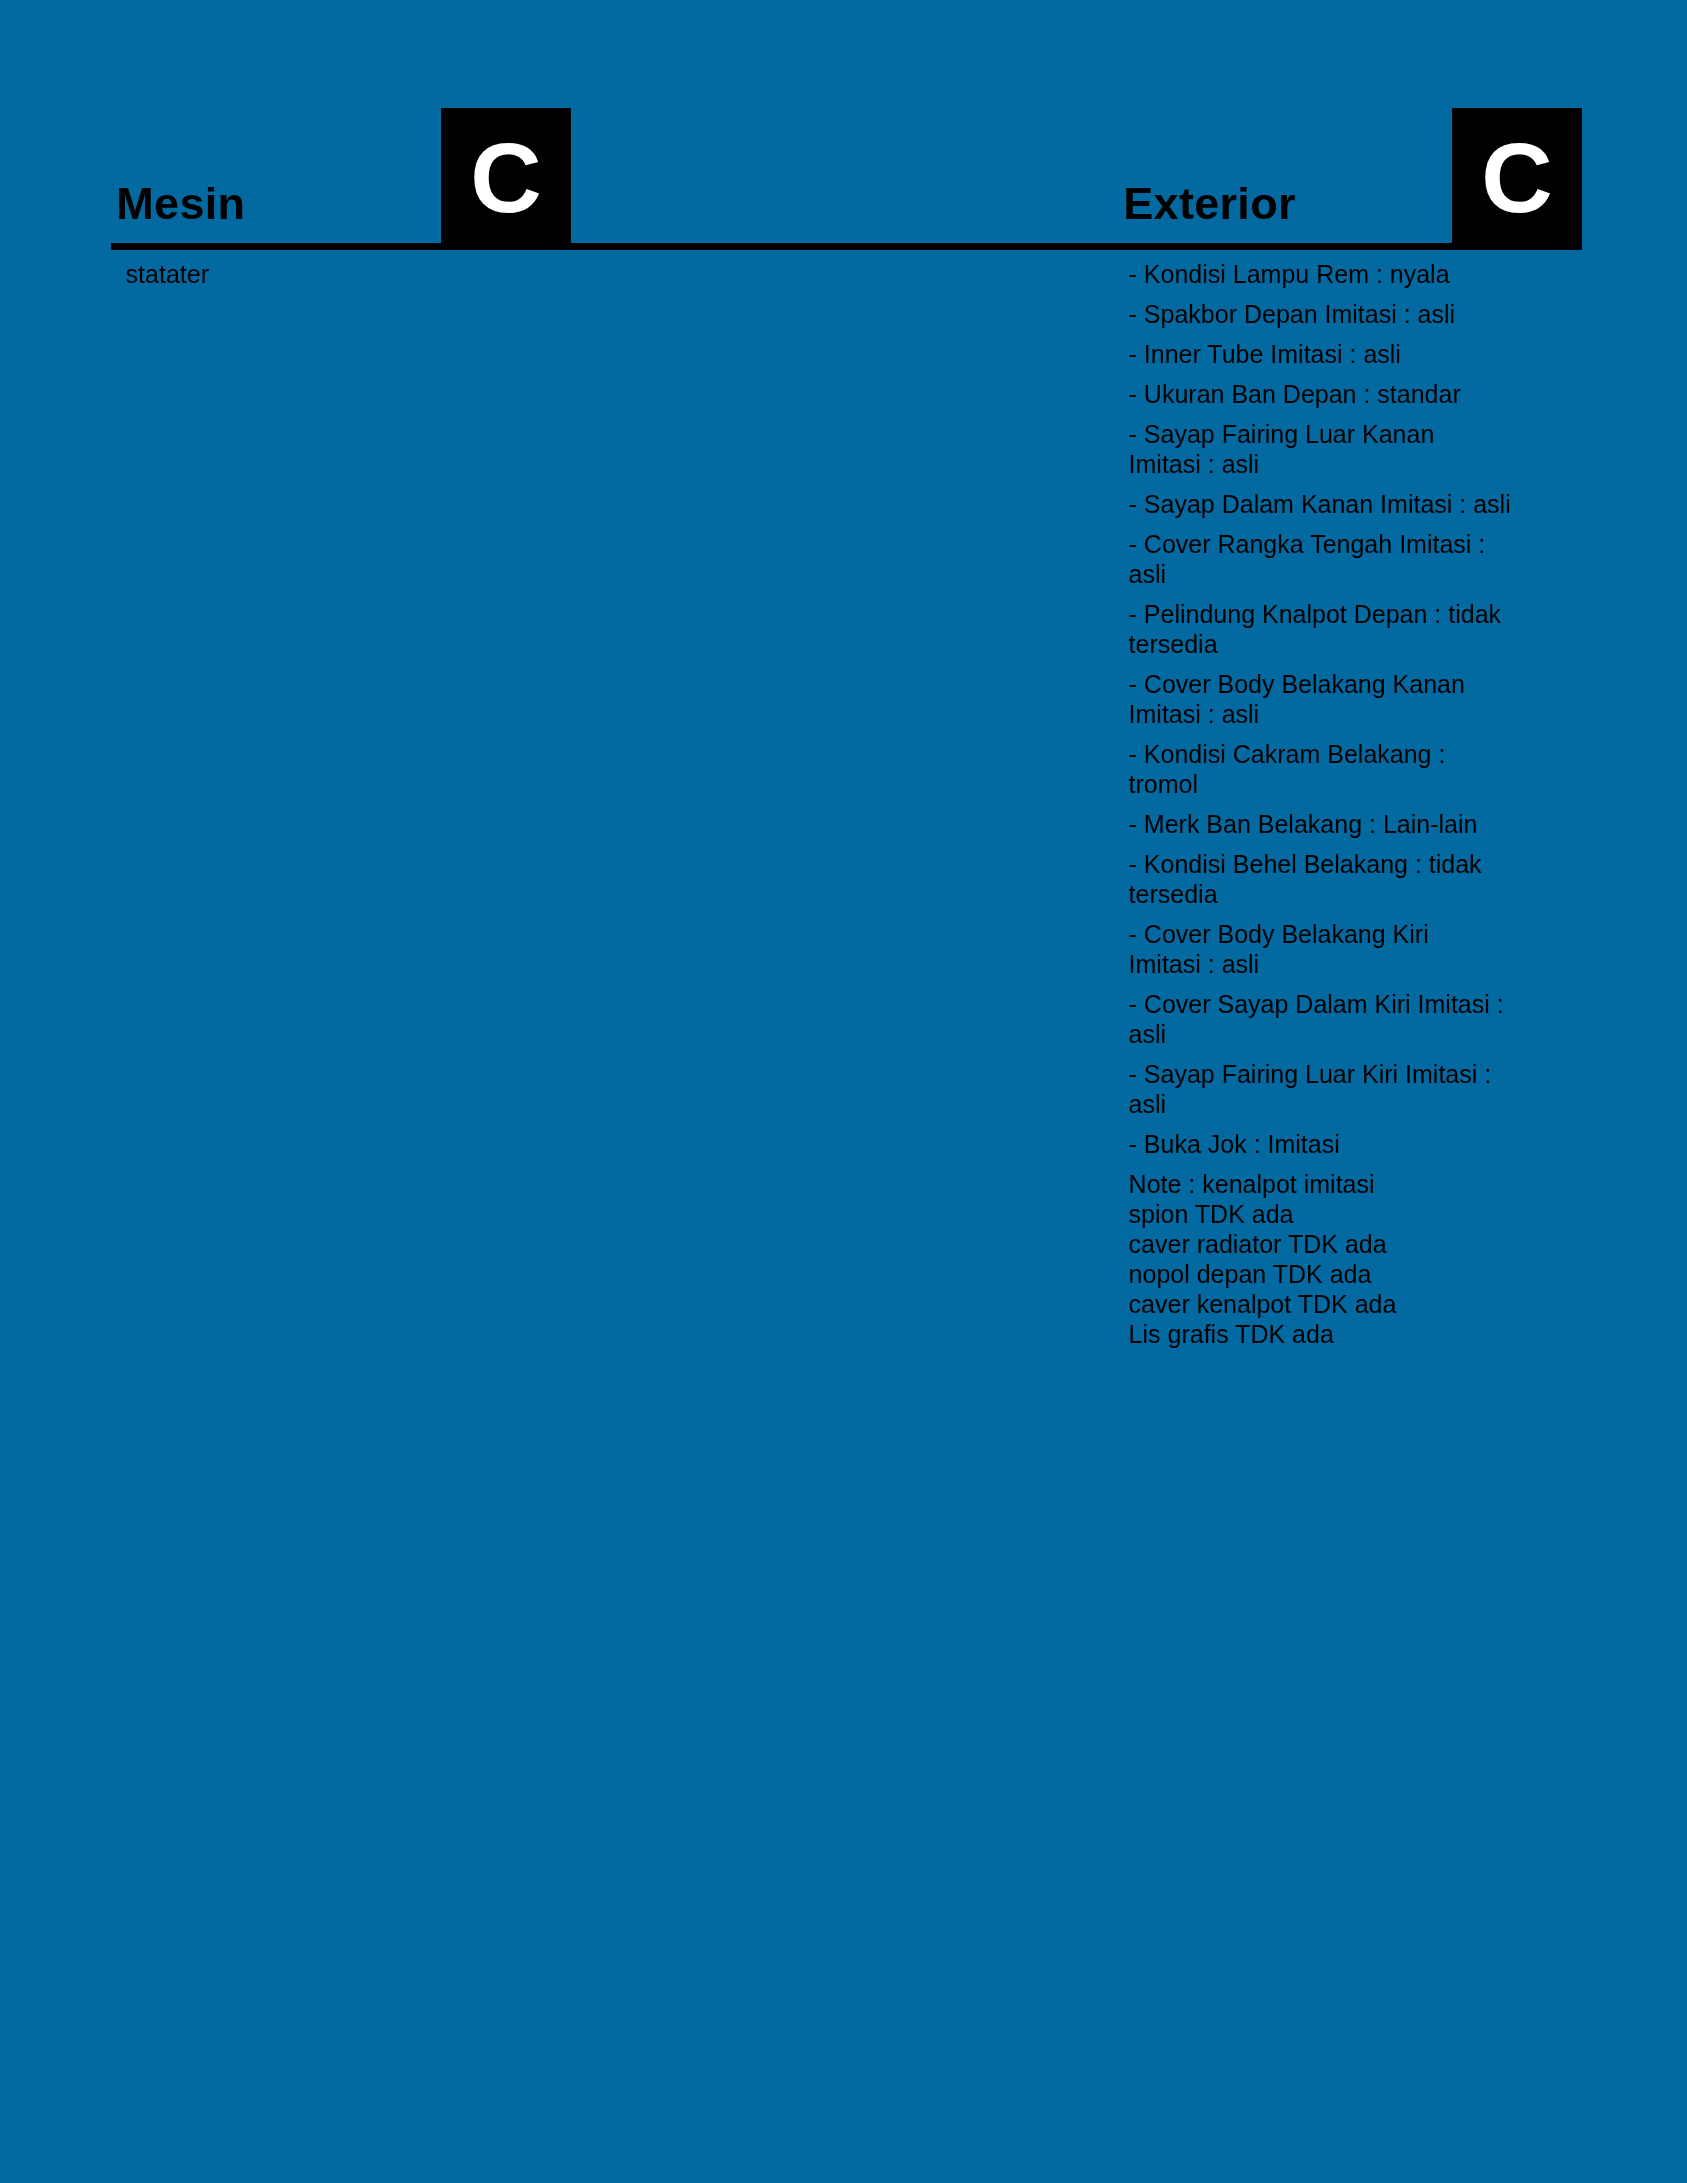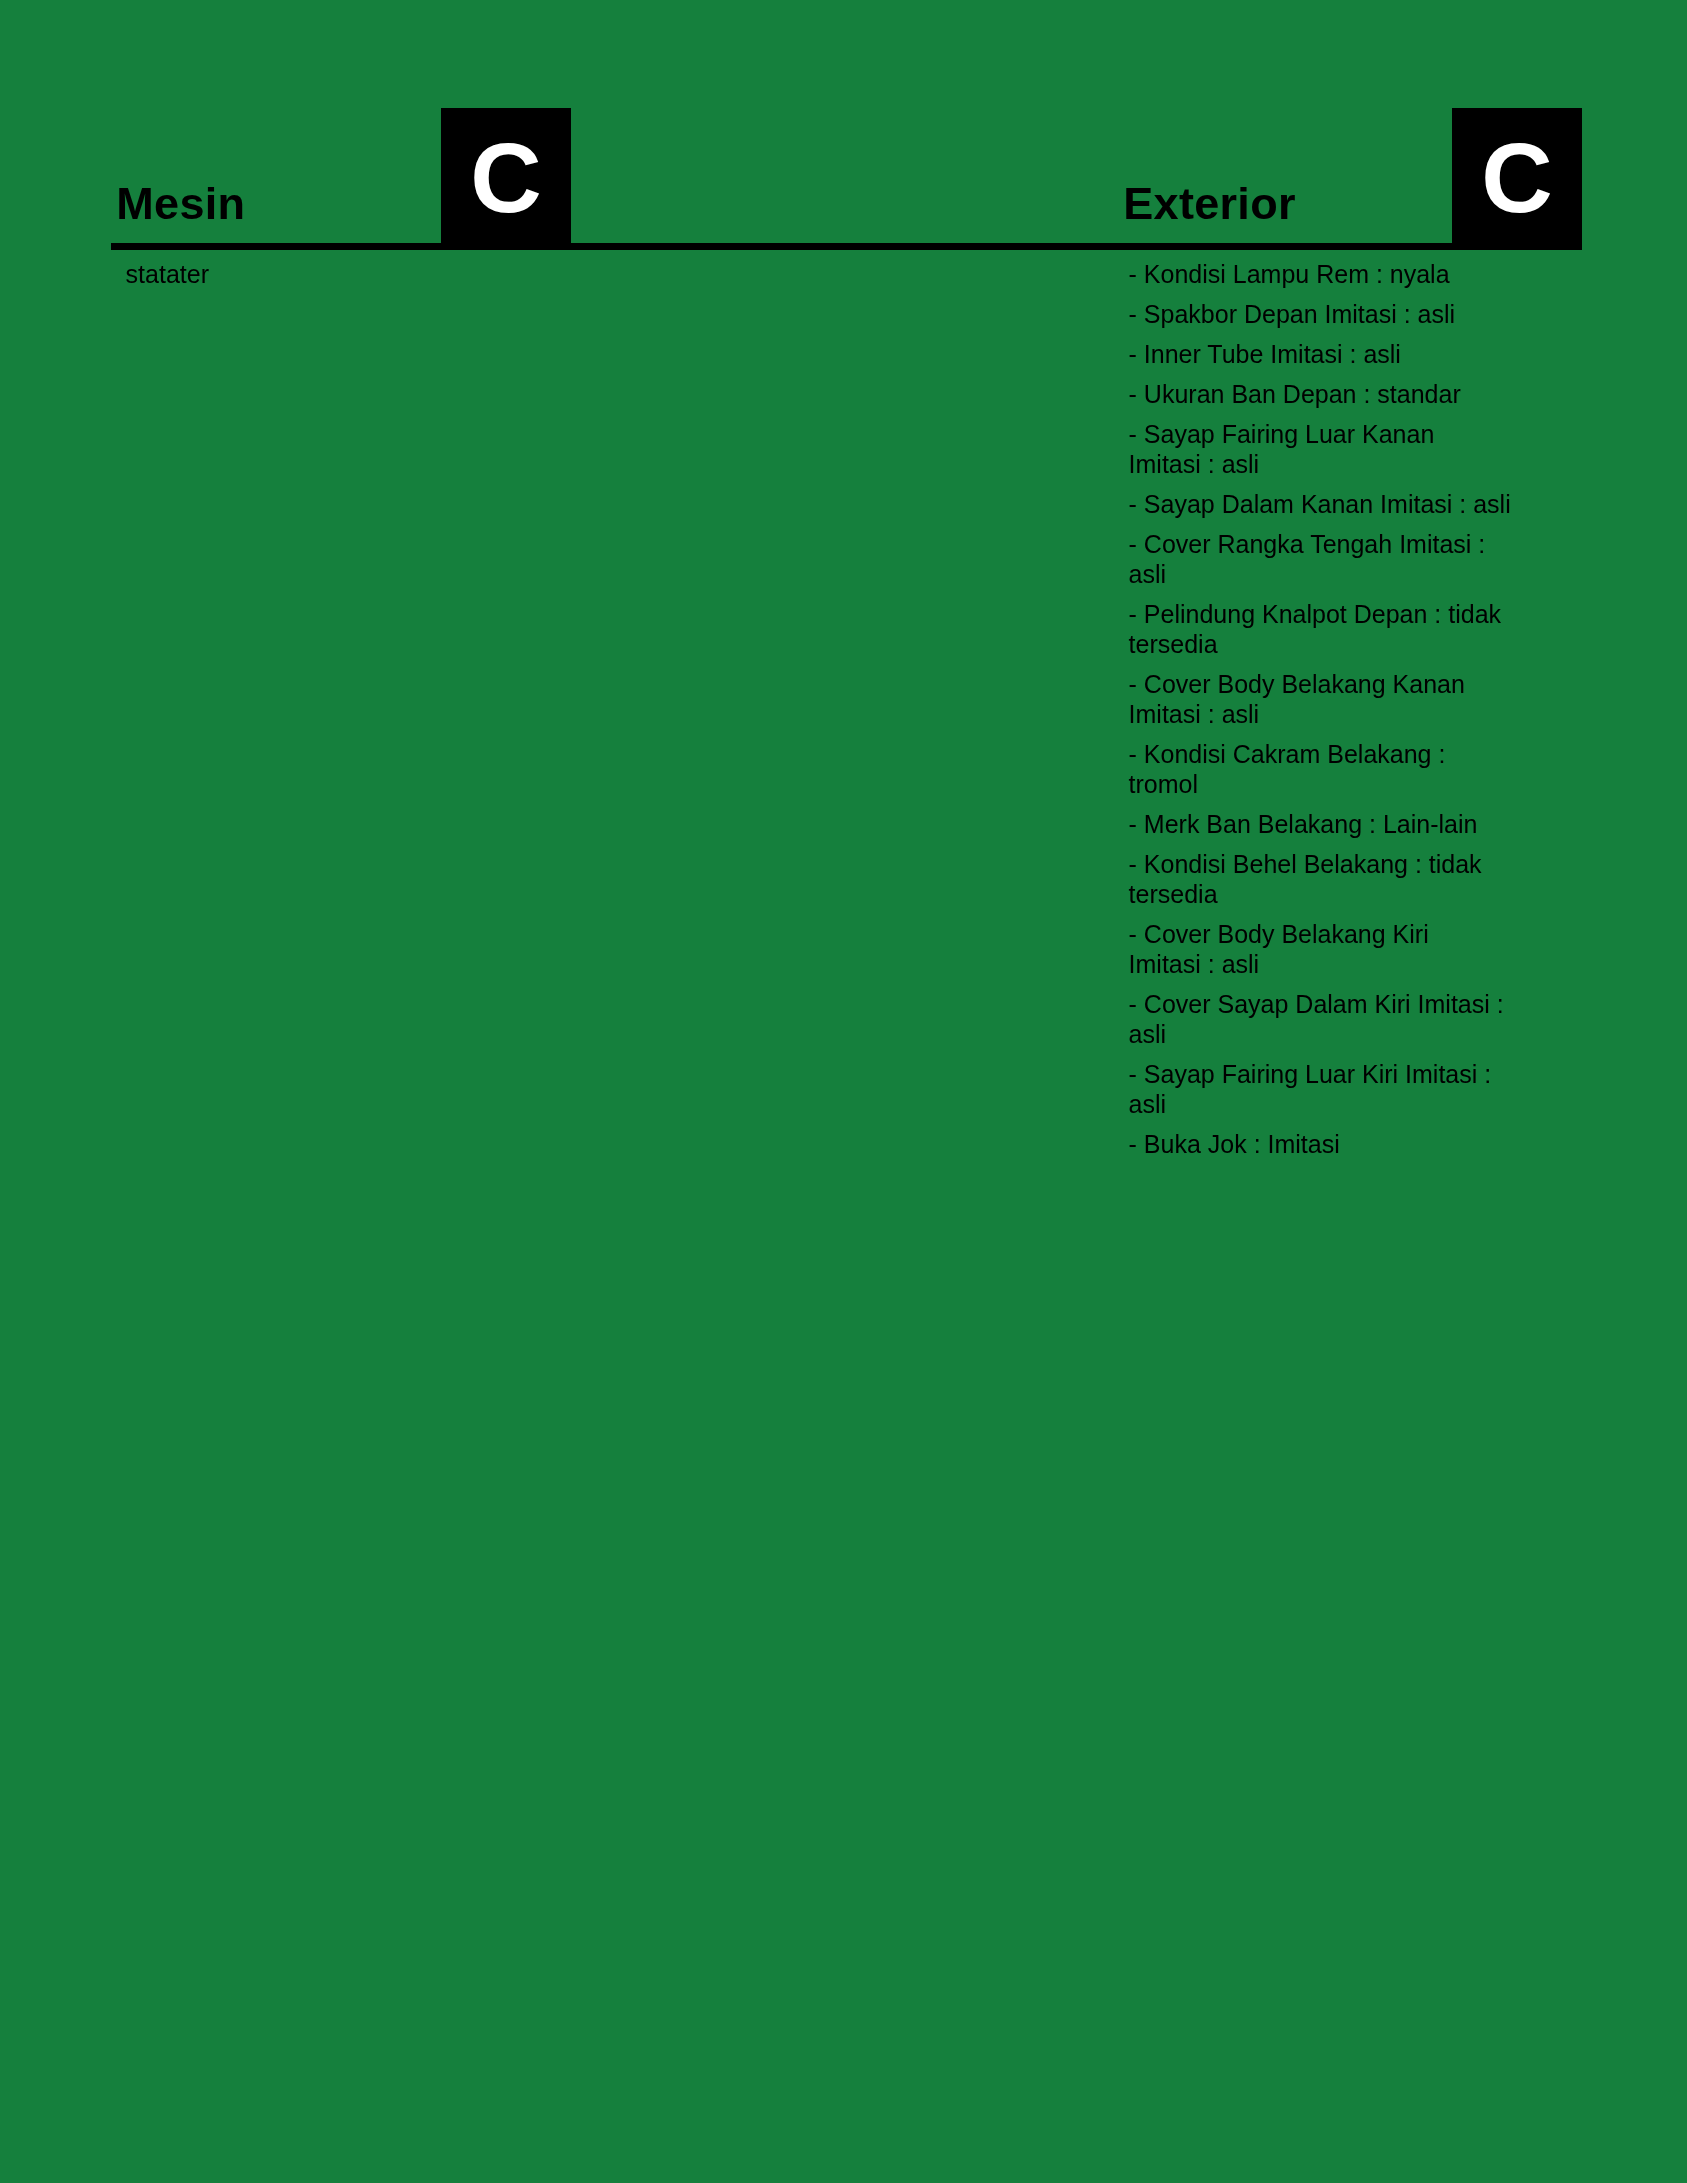--- a/index.html
+++ b/index.html
@@ -4,21 +4,21 @@
 <style>
   html, body {
     margin: 0;
     padding: 0;
     background: #ffffff;
   }
   .page {
     position: relative;
     width: 1687px;
     height: 2183px;
-    background: #15803d;
+    background: #0369a1;
     font-family: "Liberation Sans", "DejaVu Sans", sans-serif;
     color: #000000;
     overflow: hidden;
   }
   .header-rule {
     position: absolute;
     left: 111px;
     top: 243px;
     width: 1471px;
     height: 7.3px;
@@ -147,17 +147,25 @@
           <div class="item-line">- Cover Sayap Dalam Kiri Imitasi :</div>
           <div class="item-line">asli</div>
         </div>
         <div class="item">
           <div class="item-line">- Sayap Fairing Luar Kiri Imitasi :</div>
           <div class="item-line">asli</div>
         </div>
         <div class="item">
           <div class="item-line">- Buka Jok : Imitasi</div>
         </div>
+        <div class="item">
+          <div class="item-line">Note : kenalpot imitasi</div>
+          <div class="item-line">spion TDK ada</div>
+          <div class="item-line">caver radiator TDK ada</div>
+          <div class="item-line">nopol depan TDK ada</div>
+          <div class="item-line">caver kenalpot TDK ada</div>
+          <div class="item-line">Lis grafis TDK ada</div>
+        </div>
       </div>
   </section>
 
 </div>
 
 
 </body></html>

